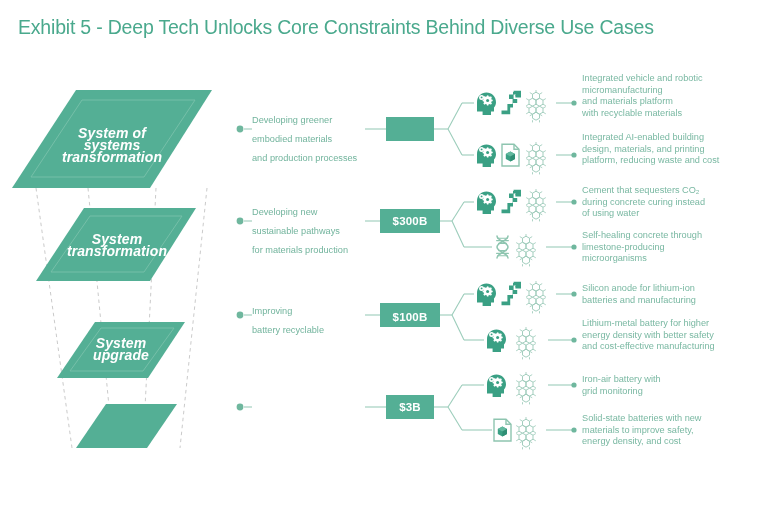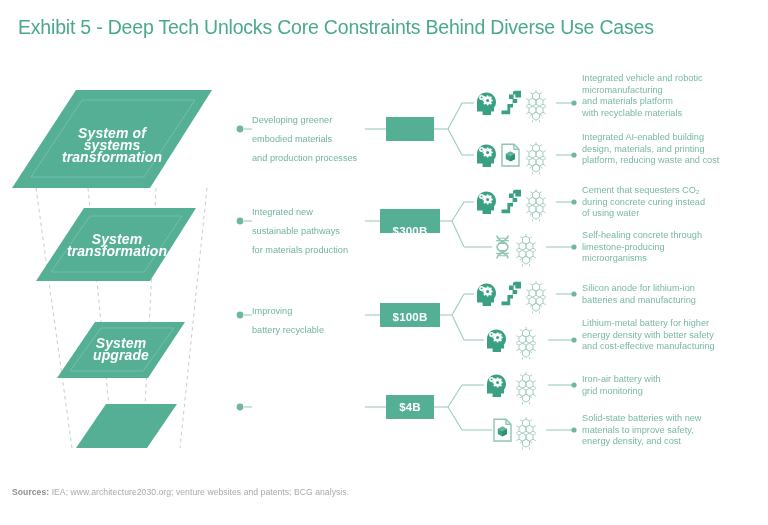--- a/index.html
+++ b/index.html
@@ -270,30 +270,30 @@
   <div class="layer-label" style="left:48px; top:127px; width:128px;">System of systems
 transformation</div>
   <div class="layer-label" style="left:58px; top:233px; width:118px;">System
 transformation</div>
   <div class="layer-label" style="left:66px; top:337px; width:110px;">System
 upgrade</div>
 
   <div class="constraint" style="left:252px; top:111px;">Developing greener
 embodied materials
 and production processes</div>
-  <div class="constraint" style="left:252px; top:203px;">Integrated new
+  <div class="constraint" style="left:252px; top:203px;">Developing new
 sustainable pathways
 for materials production</div>
   <div class="constraint" style="left:252px; top:302px;">Improving
 battery recyclable</div>
 
   <div class="money" style="left:386px; top:117px; width:48px; height:40px;margin-top:33px;">$1T</div>
-  <div class="money" style="left:380px; top:209px; width:60px; height:24px;margin-top:10px;">$300B</div>
+  <div class="money" style="left:380px; top:209px; width:60px; height:24px;">$300B</div>
   <div class="money" style="left:380px; top:303px; width:60px; height:28px;">$100B</div>
-  <div class="money" style="left:386px; top:395px; width:48px; height:24px;">$4B</div>
+  <div class="money" style="left:386px; top:395px; width:48px; height:24px;">$3B</div>
 
   <div class="usecase" style="left:582px; top:73px;">Integrated vehicle and robotic
 micromanufacturing
 and materials platform
 with recyclable materials</div>
   <div class="usecase" style="left:582px; top:132px;">Integrated AI-enabled building
 design, materials, and printing
 platform, reducing waste and cost</div>
 
   <div class="usecase" style="left:582px; top:185px;">Cement that sequesters CO₂
@@ -308,15 +308,14 @@
   <div class="usecase" style="left:582px; top:318px;">Lithium-metal battery for higher
 energy density with better safety
 and cost-effective manufacturing</div>
 
   <div class="usecase" style="left:582px; top:374px;">Iron-air battery with
 grid monitoring</div>
   <div class="usecase" style="left:582px; top:413px;">Solid-state batteries with new
 materials to improve safety,
 energy density, and cost</div>
 
-  <div id="sources"><b>Sources:</b><span> IEA; www.architecture2030.org; venture websites and patents; BCG analysis.</span></div>
 
 </div>
 
 </body></html>

